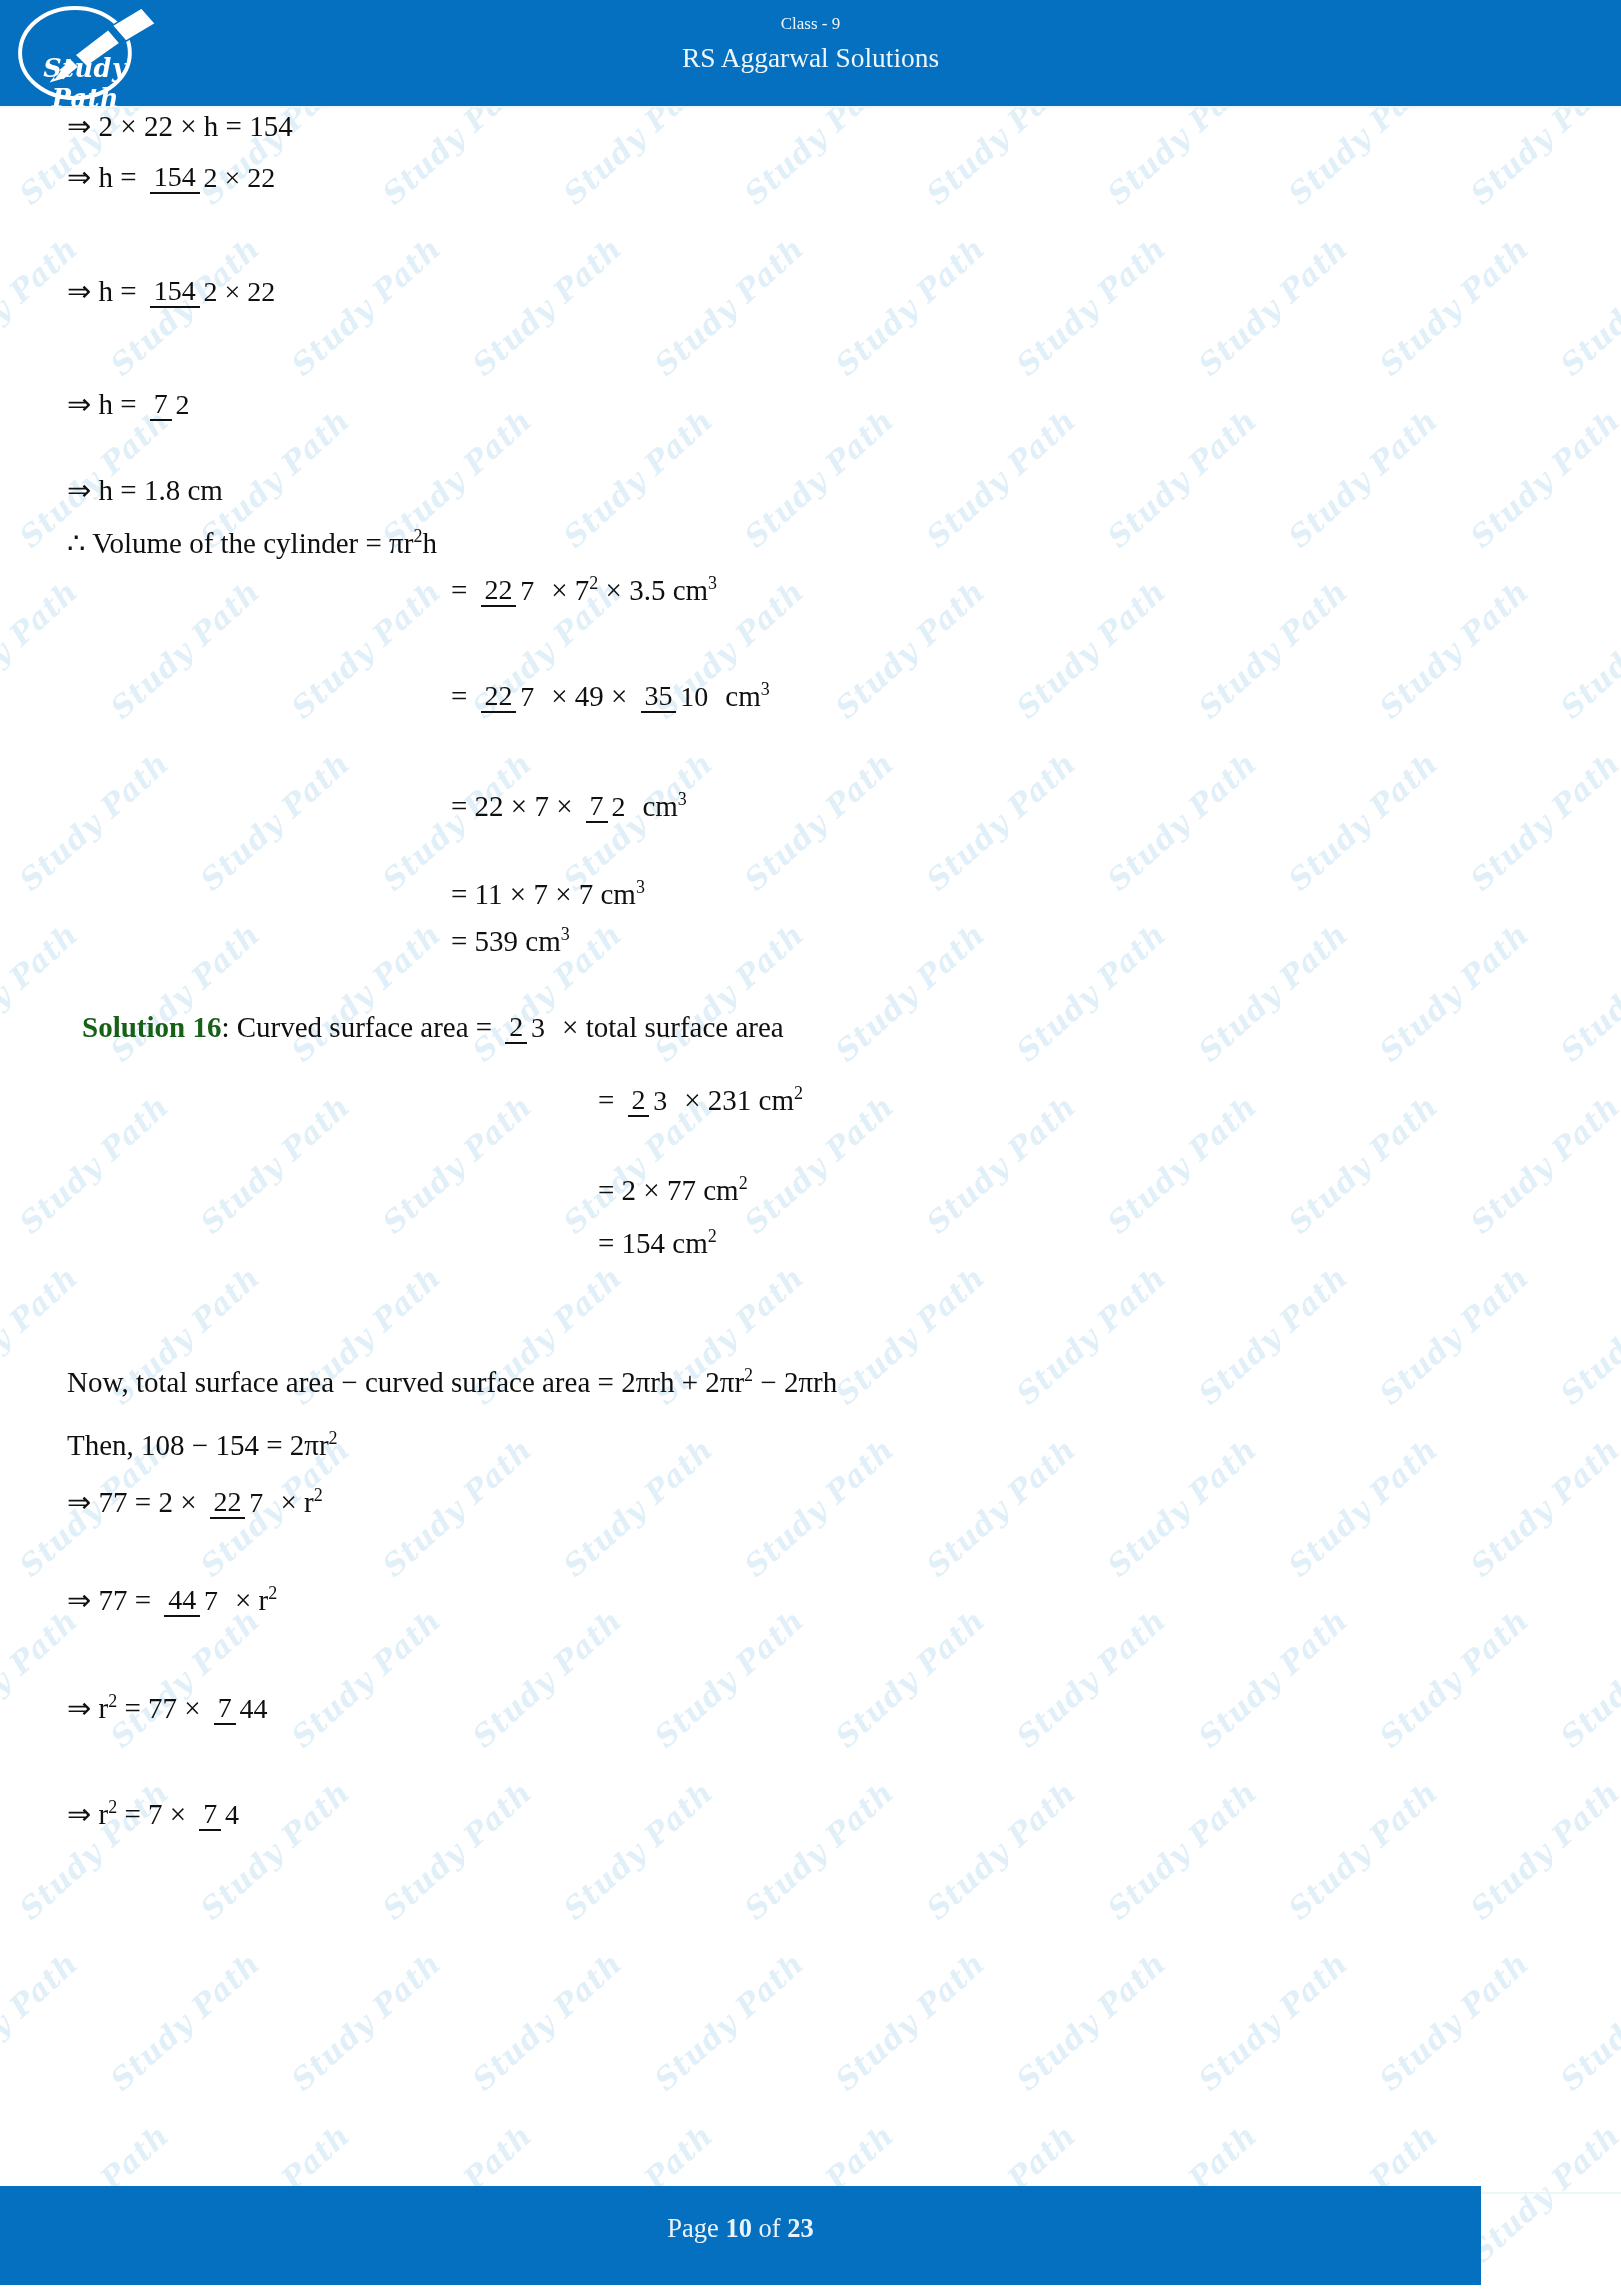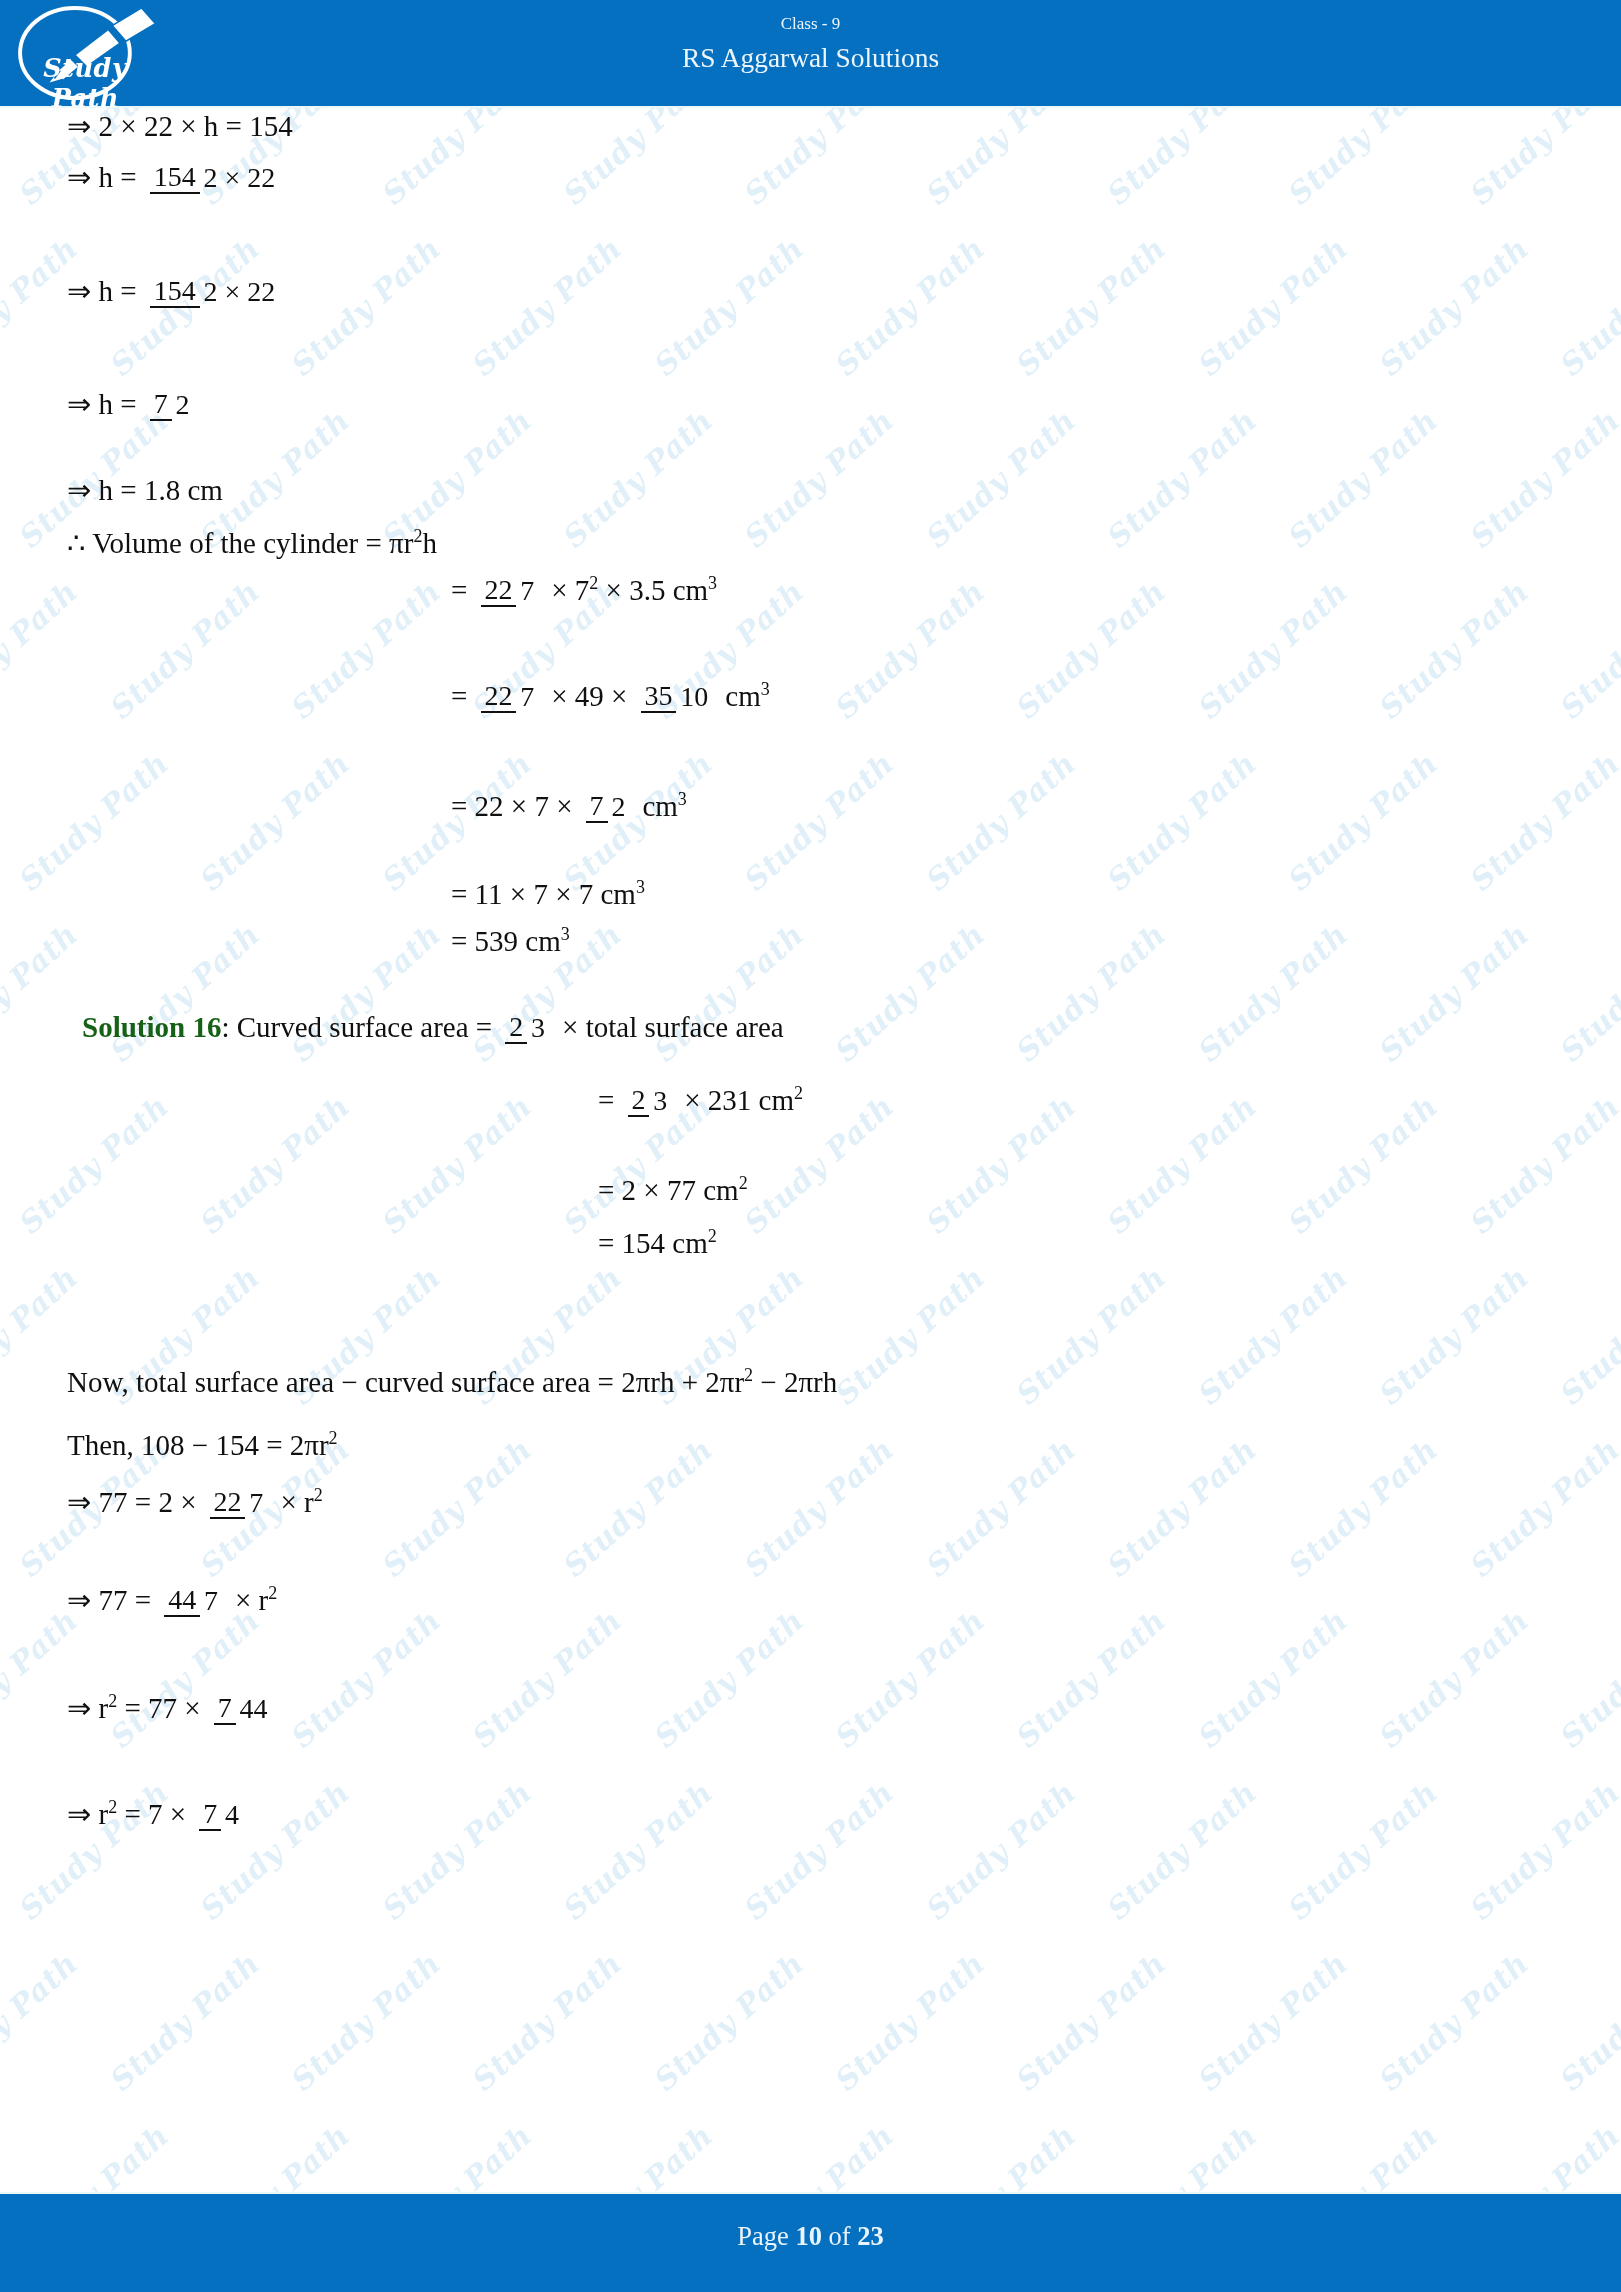--- a/index.html
+++ b/index.html
@@ -124,22 +124,22 @@
 
   .sol-label {
     color: #176117;
     font-weight: bold;
     font-family: "Liberation Serif", serif;
   }
 
   
   .footer {
     position: absolute;
-    left: 0; bottom: 0;
-    width: 1621px;
+    left: 0; bottom: 8px;
+    width: 1481px;
     height: 99px;
     background: #0670c0;
     z-index: 5;
   }
   .footer-text {
     position: absolute;
     left: 0; right: 0;
     top: 27.4px;
     text-align: center;
     color: #eaf4fc;

